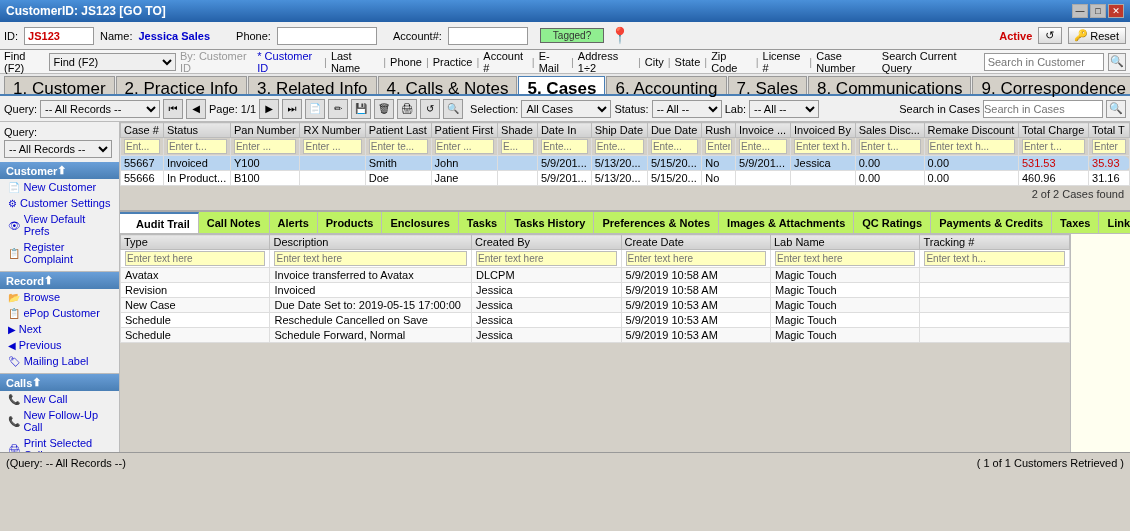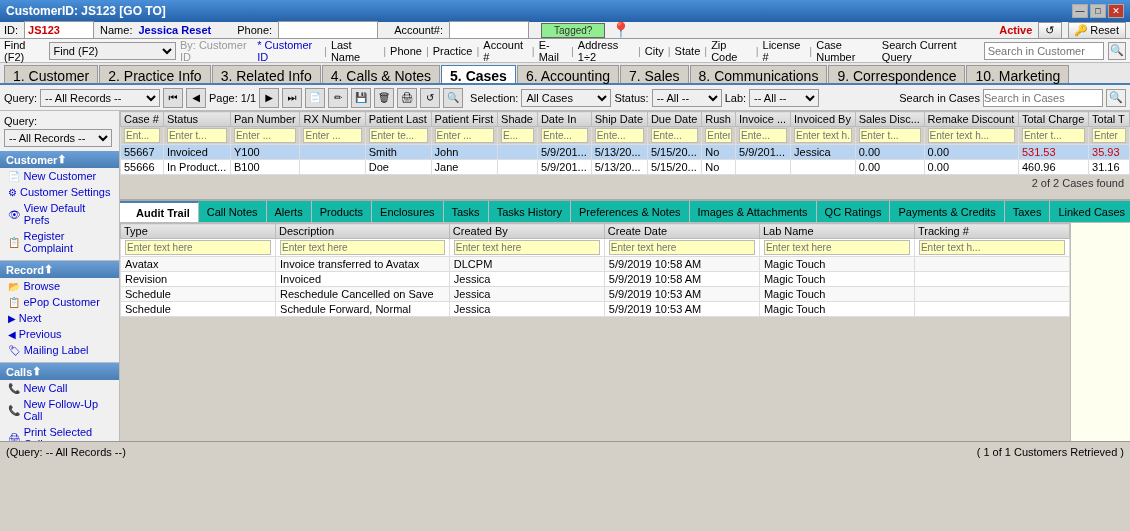--- a/index.html
+++ b/index.html
@@ -25,21 +25,21 @@
     }
 
     
     .header-bar {
       background: #f0f0f0;
       border-bottom: 1px solid #999;
       padding: 2px 4px;
       display: flex;
       align-items: center;
       gap: 6px;
-      height: 17px;
+      height: 28px;
     }
     .header-label { color: #000; font-weight: normal; }
     .header-value { color: #0000cc; font-weight: bold; }
     .header-input {
       border: 1px solid #999; background: white; padding: 1px 3px;
       height: 18px; font-size: 11px;
     }
     .tagged-badge {
       background: #90ee90; border: 1px solid #666;
       padding: 1px 12px; font-size: 10px; color: #333;
@@ -74,21 +74,21 @@
       padding: 2px 4px 0;
       gap: 1px;
       height: 22px;
     }
     .nav-tab {
       padding: 2px 8px;
       border: 1px solid #999;
       border-bottom: none;
       background: #d4d0c8;
       cursor: pointer;
-      font-size: 14px;
+      font-size: 17px;
       white-space: nowrap;
     }
     .nav-tab.active {
       background: white;
       font-weight: bold;
       border-color: #4a7fb5;
     }
 
     
     .toolbar {
@@ -195,21 +195,22 @@
       height: 22px;
     }
     .bottom-tab {
       padding: 2px 8px;
       border-right: 1px solid #bbb;
       cursor: pointer;
       white-space: nowrap;
       font-size: 11px;
       display: flex;
       align-items: center;
-      background: #14b8a6;
+      background: #bef264;
+      font-weight: bold;
     }
     .bottom-tab.active {
       background: white;
       font-weight: bold;
       border-top: 2px solid #4a7fb5;
       padding-left: 16px;
     }
 
     
     .audit-trail-container {
@@ -276,21 +277,21 @@
     <div class="title-bar-btn">—</div>
     <div class="title-bar-btn">□</div>
     <div class="title-bar-btn" style="background:#c0392b;color:white;">✕</div>
   </div>
 </div>
 
 <div class="header-bar">
   <span class="header-label">ID:</span>
   <input class="header-input" value="JS123" style="width: 70px; color: rgb(204, 0, 0); font-weight: bold;">
   <span class="header-label">Name:</span>
-  <span class="header-value">Jessica Reset</span>
+  <span class="header-value">Jessica Sales</span>
   <span class="header-label" style="margin-left:20px;">Phone:</span>
   <input class="header-input" style="width: 100px;">
   <span class="header-label" style="margin-left:10px;">Account#:</span>
   <input class="header-input" style="width: 80px;">
   <span class="tagged-badge" style="margin-left:6px;">Tagged?</span>
   <span style="color:#cc0000;font-size:16px;">📍</span>
   <span class="status-active">Active</span>
   <button class="reset-btn">↺</button>
   <button class="reset-btn">🔑 <span>Reset</span></button>
 </div>
@@ -512,21 +513,21 @@
             <td></td>
             <td>5/9/201...</td>
             <td>5/13/20...</td>
             <td>5/15/20...</td>
             <td>No</td>
             <td>5/9/201...</td>
             <td>Jessica</td>
             <td>0.00</td>
             <td>0.00</td>
             <td style="color:#cc0000;">531.53</td>
-            <td style="color:#cc0000;">35.93</td>
+            <td style="color:#cc0000;border-radius:7px;">35.93</td>
           </tr>
           <tr class="row-normal">
             <td>55666</td>
             <td>In Product...</td>
             <td>B100</td>
             <td></td>
             <td>Doe</td>
             <td>Jane</td>
             <td></td>
             <td>5/9/201...</td>
@@ -595,20 +596,28 @@
             </tr>
             <tr>
               <td>Revision</td>
               <td>Invoiced</td>
               <td>Jessica</td>
               <td>5/9/2019 10:58 AM</td>
               <td>Magic Touch</td>
               <td></td>
             </tr>
             <tr>
+              <td>New Case</td>
+              <td>Due Date Set to: 2019-05-15 17:00:00</td>
+              <td>Jessica</td>
+              <td>5/9/2019 10:53 AM</td>
+              <td>Magic Touch</td>
+              <td></td>
+            </tr>
+            <tr>
               <td>Schedule</td>
               <td>Reschedule Cancelled on Save</td>
               <td>Jessica</td>
               <td>5/9/2019 10:53 AM</td>
               <td>Magic Touch</td>
               <td></td>
             </tr>
             <tr>
               <td>Schedule</td>
               <td>Schedule  Forward, Normal</td>

